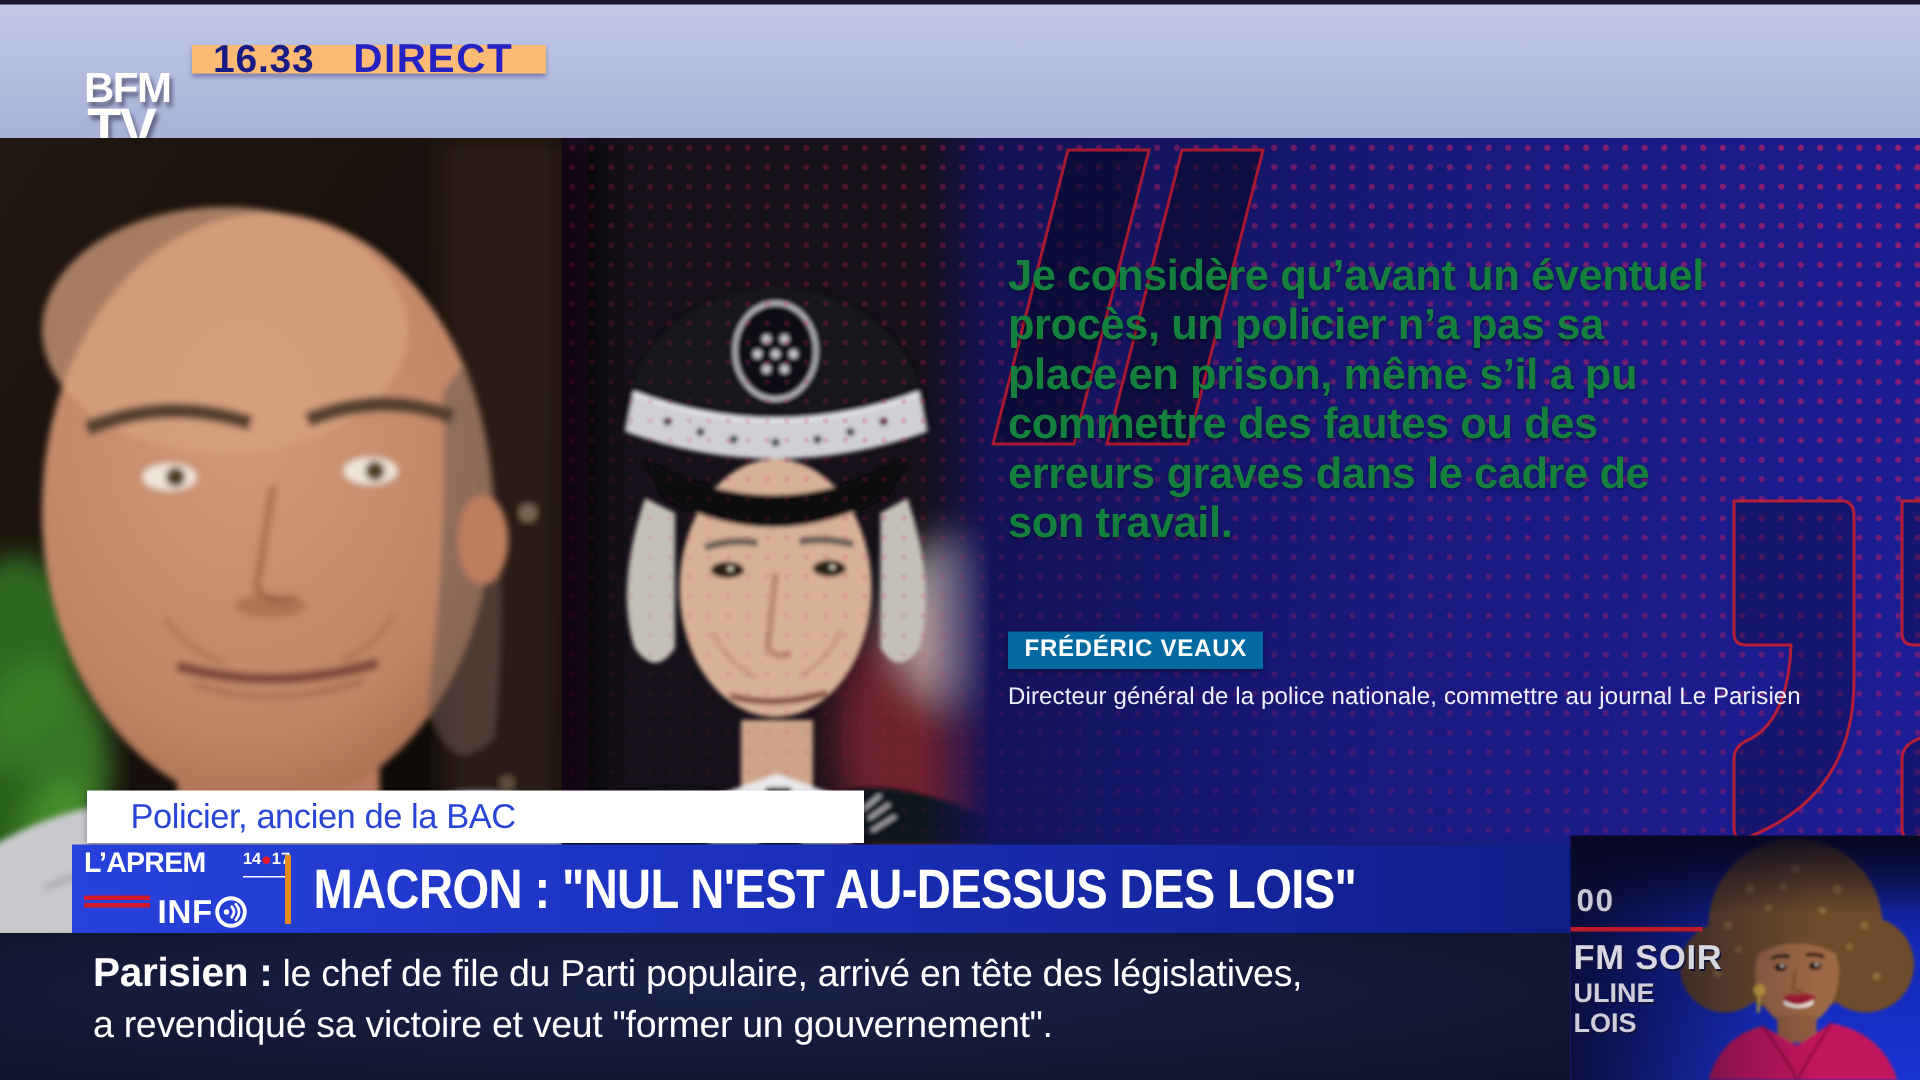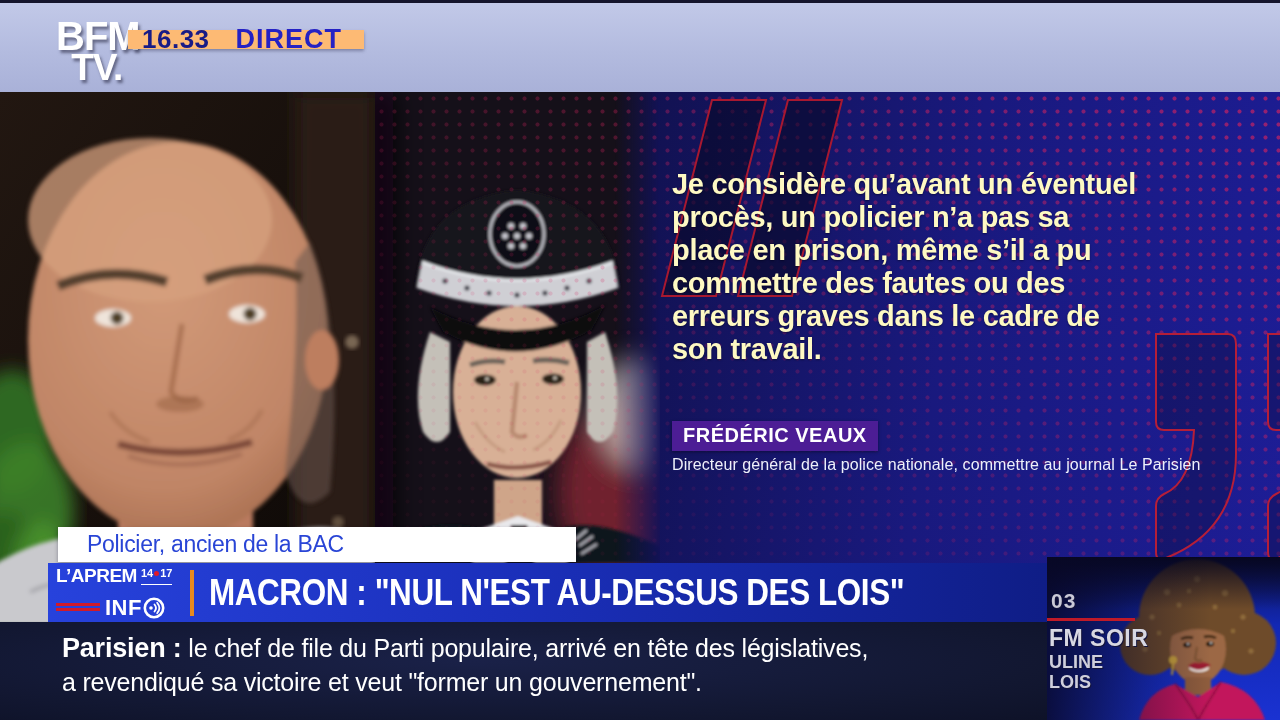--- a/index.html
+++ b/index.html
@@ -6,21 +6,21 @@
   #stage{position:relative;width:1280px;height:720px;overflow:hidden;
          font-family:"Liberation Sans","DejaVu Sans",sans-serif;background:#0d0d30;}
   .abs{position:absolute;}
 
   
   .top-line{left:0;top:0;width:1280px;height:3px;background:#15152c;}
   .top-band{left:0;top:3px;width:1280px;height:89px;
             background:linear-gradient(180deg,#c2c9e8 0%,#b3bbdf 55%,#a9b1d8 100%);}
   .bfm-logo{left:56px;top:20px;color:#fff;font-weight:800;line-height:0.82;
             text-shadow:2px 3px 3px rgba(35,35,60,.55);letter-spacing:-1px;}
-  .bfm-logo .l1{font-size:40px;display:block;}
+  .bfm-logo .l1{font-size:28px;display:block;margin-top:28px;}
   .bfm-logo .l2{font-size:37px;display:block;text-align:center;padding-right:2px;}
   .time-bar{left:128px;top:30px;height:19px;background:#fdba74;display:flex;align-items:center;
             padding:0 22px 0 14px;box-shadow:0 2px 3px rgba(30,30,60,.35);}
   .time-txt{color:#181b86;font-weight:800;font-size:26px;letter-spacing:0.5px;}
   .direct-txt{color:#2522c4;font-weight:800;font-size:27px;margin-left:26px;letter-spacing:1px;}
 
   
   .guest-video{left:0;top:92px;width:375px;height:533px;background:#17100b;overflow:hidden;}
 
   
@@ -28,44 +28,44 @@
            background:linear-gradient(100deg,#0b0b2a 0%,#121254 30%,#19197e 62%,#1d1d96 100%);}
   .officer-photo{left:375px;top:92px;width:285px;height:471px;}
   .dots{left:375px;top:92px;width:905px;height:471px;
         background-image:radial-gradient(circle,rgba(215,35,95,0.7) 1.7px,rgba(215,35,95,0) 2.4px);
         background-size:13px 13px;
         -webkit-mask-image:linear-gradient(215deg,rgba(0,0,0,.95) 0%,rgba(0,0,0,.5) 40%,rgba(0,0,0,.12) 75%,rgba(0,0,0,.05) 100%);
         mask-image:linear-gradient(215deg,rgba(0,0,0,.95) 0%,rgba(0,0,0,.5) 40%,rgba(0,0,0,.12) 75%,rgba(0,0,0,.05) 100%);}
   .open-quote{left:660px;top:96px;}
   .close-quote{left:1148px;top:332px;}
 
-  .quote-text{left:672px;top:168px;width:475px;color:#fef9c3;font-weight:700;
+  .quote-text{left:672px;top:168px;width:475px;color:#15803d;font-weight:700;
               font-size:29px;line-height:33px;letter-spacing:-0.3px;
               text-shadow:0 1px 2px rgba(0,0,20,.5);}
-  .author-badge{left:672px;top:421px;background:#4c1d95;color:#fff;font-weight:800;
-                font-size:20px;padding:3px 11px 4px;letter-spacing:0.5px;
+  .author-badge{left:672px;top:421px;background:#0369a1;color:#fff;font-weight:800;
+                font-size:16px;padding:3px 11px 4px;letter-spacing:0.5px;
                 box-shadow:0 1px 3px rgba(0,0,0,.4);}
   .author-role{left:672px;top:456px;color:#eef0fa;font-size:16px;letter-spacing:0.1px;}
 
   
   .name-bar{left:58px;top:527px;width:502px;height:35px;background:#fff;display:flex;
             align-items:center;padding-left:16px;box-shadow:0 2px 4px rgba(10,10,30,.35);}
   .guest-name{color:#151a72;font-weight:800;font-size:25px;letter-spacing:-0.3px;}
   .guest-role{color:#2945d6;font-size:23px;margin-left:13px;letter-spacing:-0.3px;}
 
   
   .banner{left:48px;top:563px;width:999px;height:59px;display:flex;align-items:center;
           background:linear-gradient(90deg,#2742dc 0%,#1b30bc 45%,#0f1d86 100%);}
   .show-logo{margin-left:8px;width:124px;color:#fff;line-height:1;}
-  .show-row1{display:flex;align-items:flex-end;}
+  .show-row1{display:flex;align-items:flex-end;gap:21px;}
   .show-name{font-weight:800;font-size:19px;letter-spacing:-0.5px;}
   .show-slot{font-weight:800;font-size:11px;margin-left:4px;display:flex;align-items:center;
              border-bottom:1px solid #fff;padding-bottom:5px;}
   .slot-dot{width:5px;height:5px;border-radius:50%;background:#e01a2a;margin:0 1px;display:inline-block;}
-  .show-row2{display:flex;align-items:center;margin-top:12px;}
+  .show-row2{display:flex;align-items:flex-start;margin-top:12px;}
   .logo-underline{width:44px;margin-right:5px;}
   .logo-underline i{display:block;height:3px;background:#d01a2a;margin-bottom:2px;}
   .show-info{font-weight:800;font-size:22px;letter-spacing:0.5px;display:flex;align-items:center;}
   .orange-sep{width:4px;height:46px;background:#e8891e;margin:0 15px 0 10px;}
   .headline{color:#fff;font-weight:800;font-size:37px;white-space:nowrap;
             transform:scaleX(0.85);transform-origin:left center;letter-spacing:-0.5px;}
 
   
   .ticker{left:0;top:622px;width:1047px;height:98px;
           background:radial-gradient(ellipse at 45% 40%,#1a2148 0%,#121731 70%,#0e1228 100%);
@@ -335,20 +335,20 @@
           <path d="M141,109 Q152,117 164,108 Q158,104 152,106 Q146,104 141,109 Z" fill="#9e1c30"></path>
           <circle cx="126" cy="103" r="4" fill="#caa33a"></circle>
           <path d="M126,107 L125,118" stroke="#caa33a" stroke-width="2"></path>
           <rect x="138" y="120" width="26" height="18" fill="#8f5d3c"></rect>
           <path d="M92,163 Q100,134 128,127 L151,140 L174,125 Q208,132 218,163 Z" fill="#c2175b"></path>
           <path d="M128,127 Q145,150 151,163 M174,125 Q158,150 151,163" stroke="#8f0f42" stroke-width="2.5" fill="none" opacity="0.7"></path>
         </g>
       </svg>
     </div>
     <div class="promo-left-shade"></div>
-    <div class="promo-time">03</div>
+    <div class="promo-time">00</div>
     <div class="promo-line"></div>
     <div class="promo-t1">FM SOIR</div>
     <div class="promo-t2">ULINE</div>
     <div class="promo-t3">LOIS</div>
   </div>
 
 </div>
 
 </body></html>

